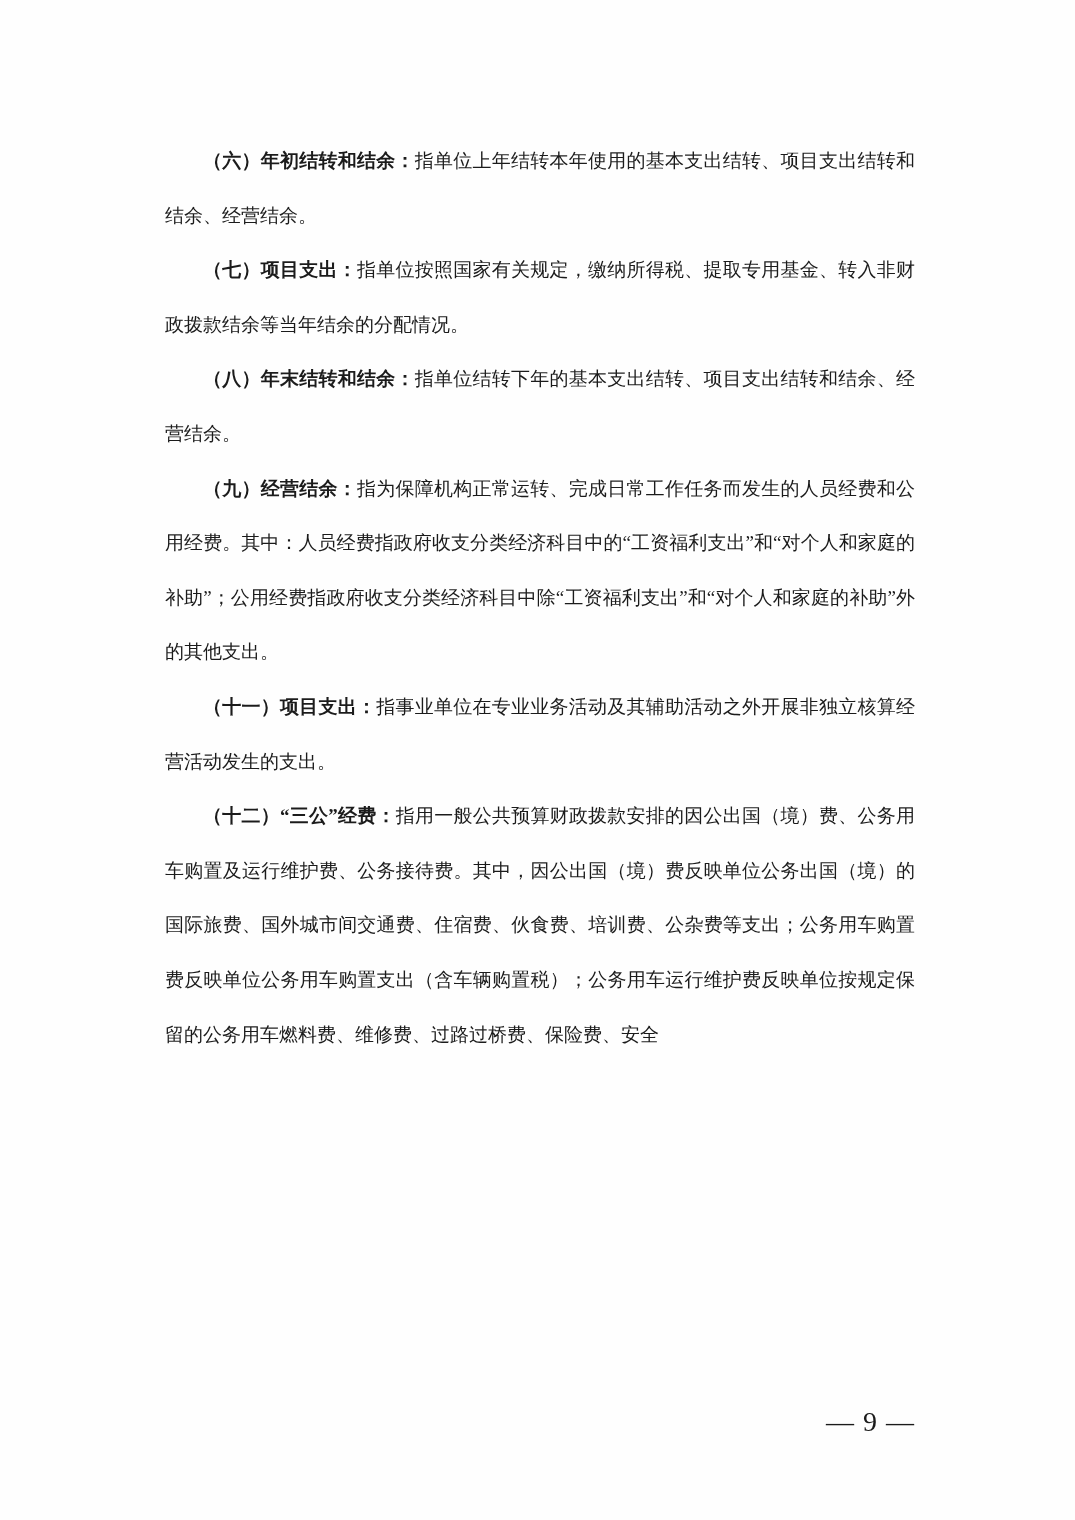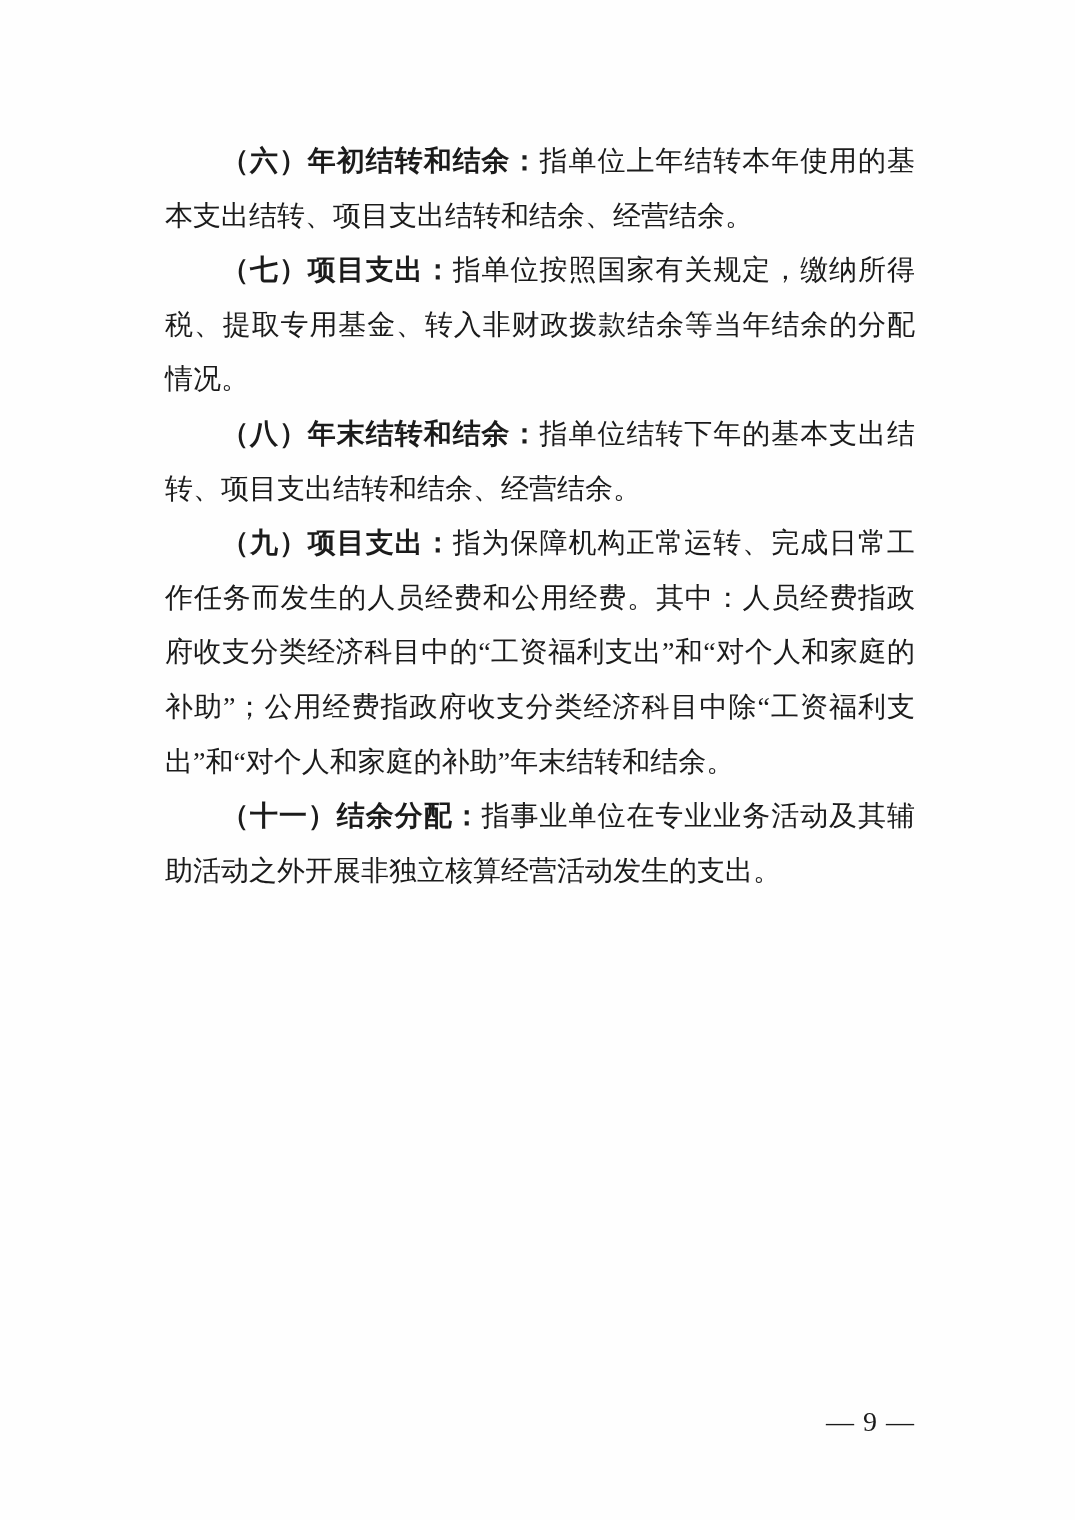--- a/index.html
+++ b/index.html
@@ -14,21 +14,21 @@
     background: #fefefe;
     overflow: hidden;
     font-family: "Liberation Serif", "DejaVu Serif", serif;
     color: #1b1b1b;
   }
   .content {
     position: absolute;
     left: 165px;
     top: 134px;
     width: 750px;
-    font-size: 28px;
+    font-size: 19px;
     line-height: 54.6px;
     text-align: justify;
     text-justify: inter-ideograph;
     word-break: break-all;
   }
   .content p {
     margin: 0;
     padding: 0;
     text-indent: 2em;
   }
@@ -52,23 +52,24 @@
 <div class="sheet">
 
   <div class="content">
 
     <p class="para"><span class="head">（六）年初结转和结余：</span><span class="body-text">指单位上年结转本年使用的基本支出结转、项目支出结转和结余、经营结余。</span></p>
 
     <p class="para"><span class="head">（七）项目支出：</span><span class="body-text">指单位按照国家有关规定，缴纳所得税、提取专用基金、转入非财政拨款结余等当年结余的分配情况。</span></p>
 
     <p class="para"><span class="head">（八）年末结转和结余：</span><span class="body-text">指单位结转下年的基本支出结转、项目支出结转和结余、经营结余。</span></p>
 
-    <p class="para"><span class="head">（九）项目支出：</span><span class="body-text">指为保障机构正常运转、完成日常工作任务而发生的人员经费和公用经费。其中：人员经费指政府收支分类经济科目中的“工资福利支出”和“对个人和家庭的补助”；公用经费指政府收支分类经济科目中除“工资福利支出”和“对个人和家庭的补助”年末结转和结余。</span></p>
+    <p class="para"><span class="head">（九）经营结余：</span><span class="body-text">指为保障机构正常运转、完成日常工作任务而发生的人员经费和公用经费。其中：人员经费指政府收支分类经济科目中的“工资福利支出”和“对个人和家庭的补助”；公用经费指政府收支分类经济科目中除“工资福利支出”和“对个人和家庭的补助”外的其他支出。</span></p>
 
 
-    <p class="para"><span class="head">（十一）结余分配：</span><span class="body-text">指事业单位在专业业务活动及其辅助活动之外开展非独立核算经营活动发生的支出。</span></p>
+    <p class="para"><span class="head">（十一）项目支出：</span><span class="body-text">指事业单位在专业业务活动及其辅助活动之外开展非独立核算经营活动发生的支出。</span></p>
 
+    <p class="para"><span class="head">（十二）“三公”经费：</span><span class="body-text">指用一般公共预算财政拨款安排的因公出国（境）费、公务用车购置及运行维护费、公务接待费。其中，因公出国（境）费反映单位公务出国（境）的国际旅费、国外城市间交通费、住宿费、伙食费、培训费、公杂费等支出；公务用车购置费反映单位公务用车购置支出（含车辆购置税）；公务用车运行维护费反映单位按规定保留的公务用车燃料费、维修费、过路过桥费、保险费、安全</span></p>
 
   </div>
 
   <div class="page-number">— 9 —</div>
 
 </div>
 
 </body></html>

